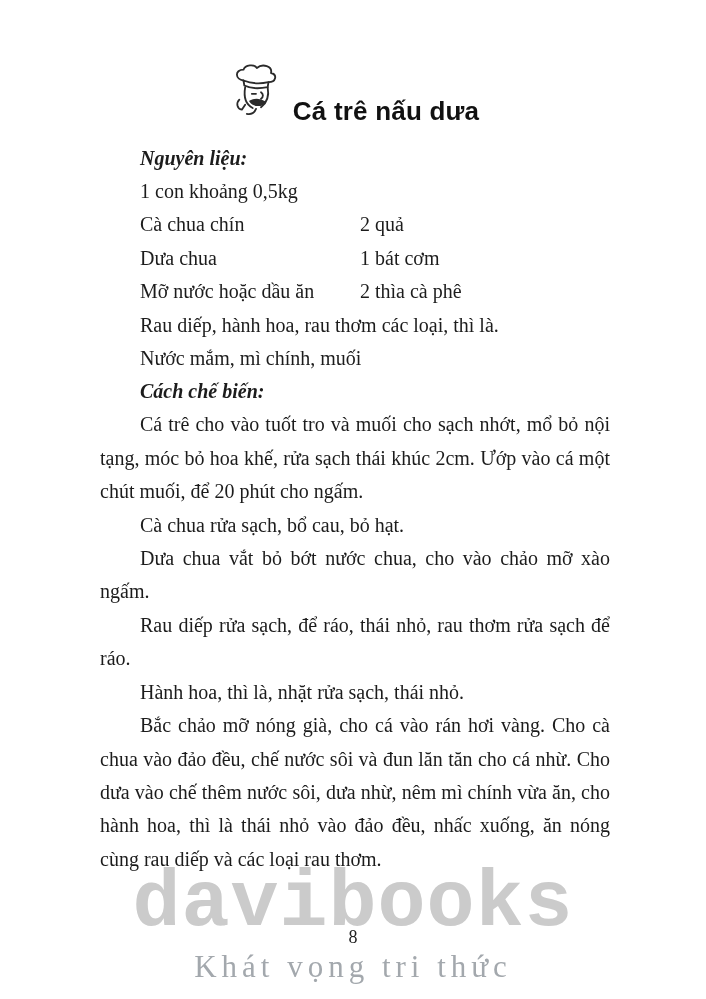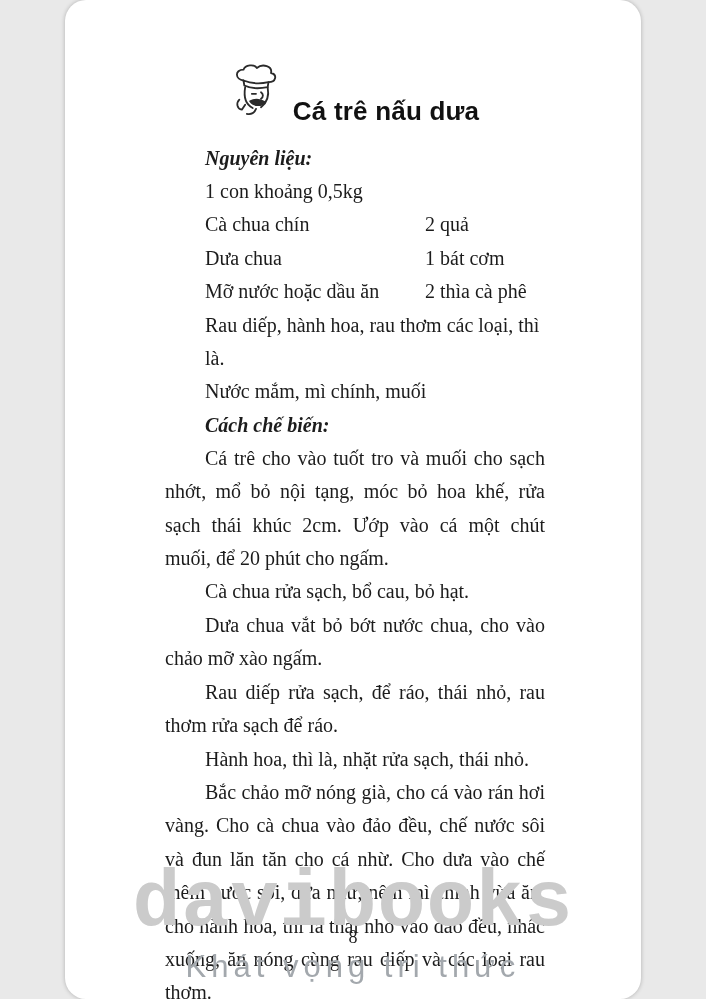--- a/index.html
+++ b/index.html
@@ -1,26 +1,25 @@
 <!DOCTYPE html>
 <html><head>
 <meta charset="utf-8">
 <style>
   html, body { margin: 0; padding: 0; background: #e9e9e9; }
   .page {
     position: relative;
-    width: 576px;
+    width: 706px;
     height: 999px;
     margin: 0 auto;
     background: #ffffff;
     overflow: hidden;
     font-family: "Liberation Serif", serif;
     color: #1c1c1c;
     box-shadow: 0 0 4px rgba(0,0,0,.25);
-    border-radius: 21px;
   }
   .content {
     position: absolute;
     left: 100px;
     right: 96px;
     top: 62px;
   }
   .title-row {
     display: flex;
     align-items: flex-end;
@@ -74,21 +73,21 @@
     letter-spacing: 1px;
     color: #cbcbcb;
     z-index: 1;
     user-select: none;
   }
   .wm-slogan {
     position: absolute;
     left: 0; right: 0;
     top: 948px;
     text-align: center;
-    font-family: Liberation Sans, sans-serif;
+    font-family: Liberation Serif, serif;
     font-size: 31px;
     line-height: 38px;
     letter-spacing: 5px;
     color: #a3a8ad;
     z-index: 1;
     user-select: none;
   }
   .page-num {
     position: absolute;
     left: 0; right: 0;

